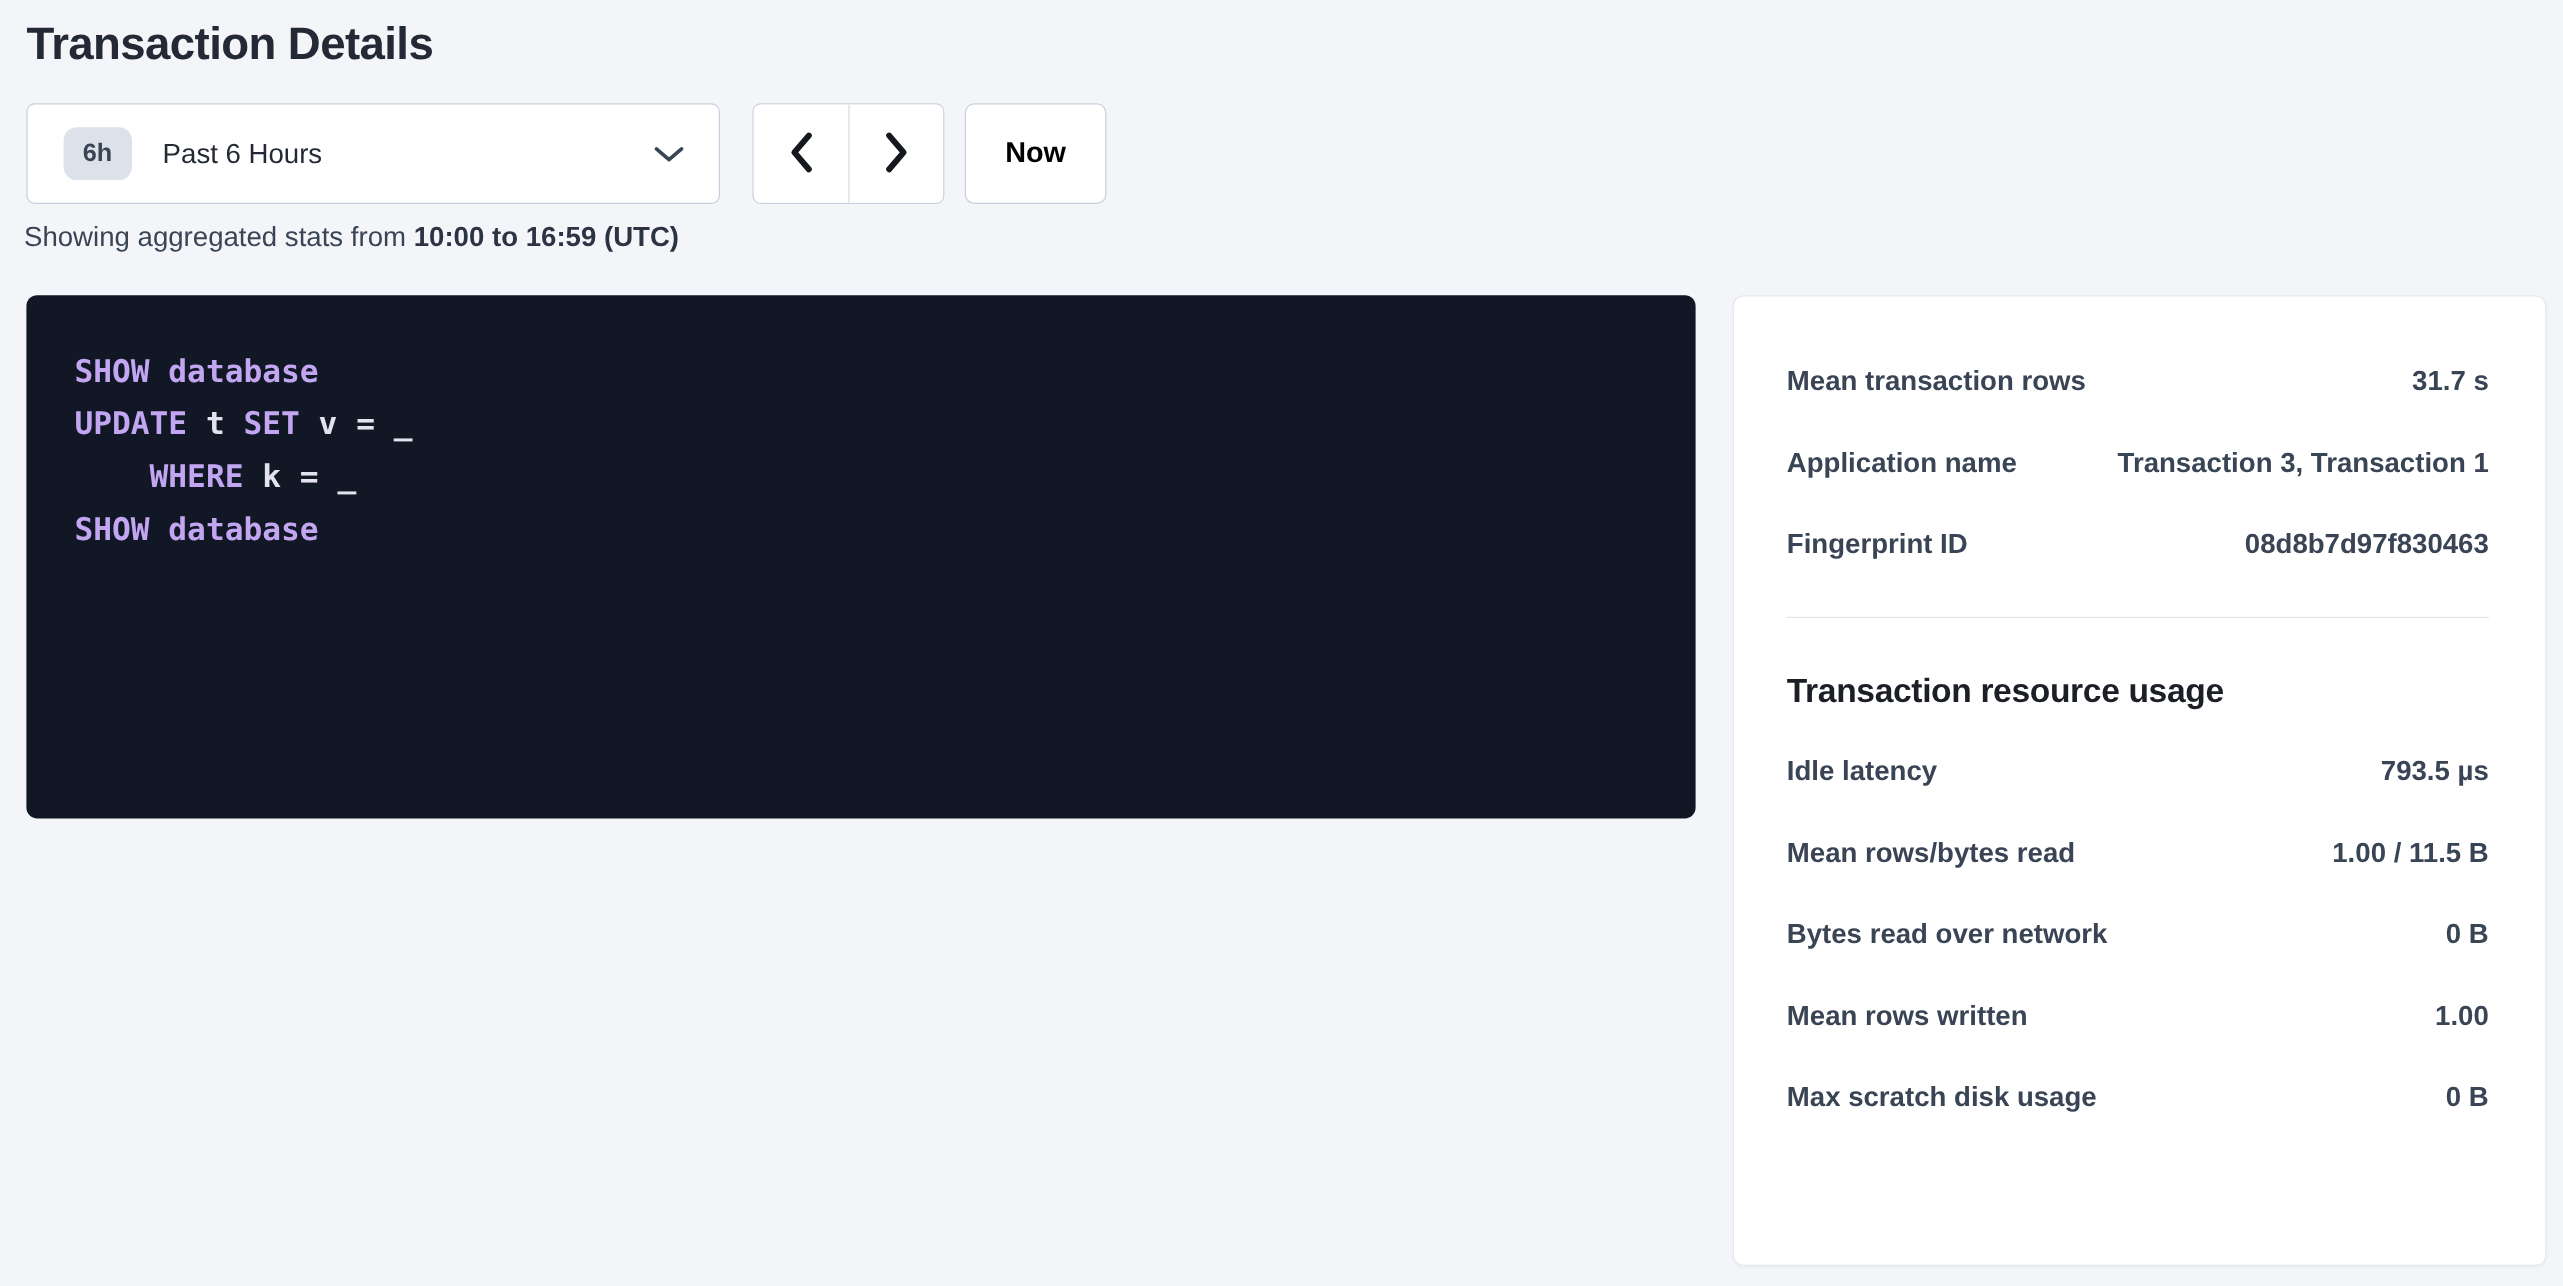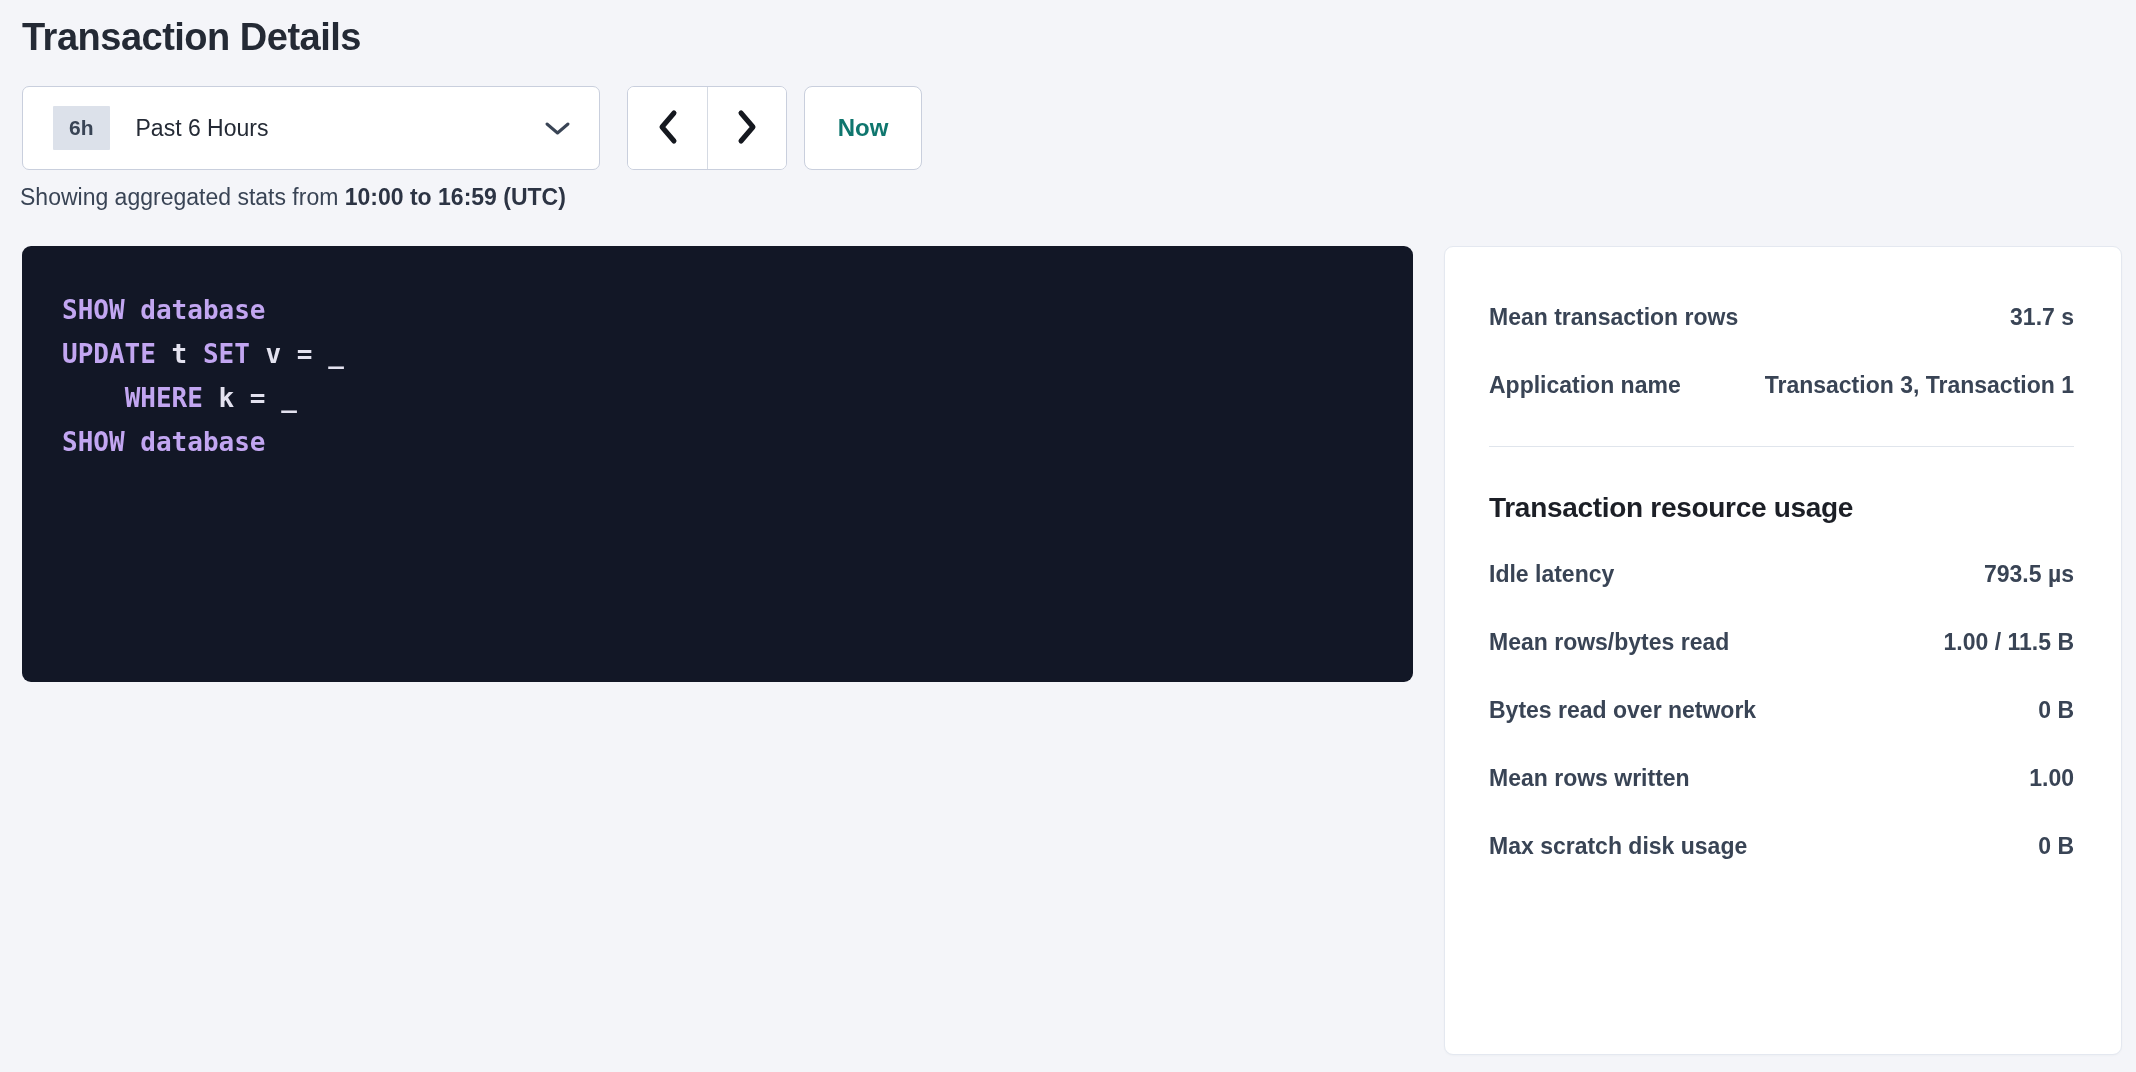--- a/index.html
+++ b/index.html
@@ -25,21 +25,21 @@
     display: flex; align-items: stretch;
   }
   .range-select {
     width: 578px; background: #FFFFFF;
     border: 1px solid #C9CFDD; border-radius: 7px;
     display: flex; align-items: center;
     padding: 0 28px 0 30px;
     cursor: pointer;
   }
   .range-badge {
-    background: #DCE1EA; border-radius: 1px;
+    background: #DCE1EA; border-radius: 11px;
     padding: 10px 16px;
     font-size: 21px; font-weight: 700; color: #394455;
     margin-right: 26px;
   }
   .range-label { font-size: 23px; font-weight: 500; color: #242A35; }
   .range-caret { margin-left: auto; display: flex; align-items: center; }
 
   .arrow-group {
     margin-left: 27px;
     display: flex; background: #FFFFFF;
@@ -49,21 +49,21 @@
   .arrow-btn {
     width: 79px; display: flex; align-items: center; justify-content: center;
     cursor: pointer; background: #FFFFFF; border: none;
   }
   .arrow-btn + .arrow-btn { border-left: 1px solid #D5DAE3; }
 
   .now-btn {
     margin-left: 17px; width: 118px;
     background: #FFFFFF; border: 1px solid #C9CFDD; border-radius: 8px;
     font-family: "Liberation Sans", sans-serif;
-    font-size: 24px; font-weight: 700; color: #0f766e;
+    font-size: 24px; font-weight: 700; color: #000000;
     display: flex; align-items: center; justify-content: center;
     cursor: pointer;
   }
 
   
   .stats-caption {
     position: absolute; left: 20px; top: 184px;
     font-size: 23px; color: #394455;
   }
   .stats-caption .bold { font-weight: 700; color: #2C3444; }
@@ -160,20 +160,24 @@
   <div class="details-card">
     <div id="summary-rows">
         <div class="kv-row">
           <span class="kv-label">Mean transaction rows</span>
           <span class="kv-value">31.7 s</span>
         </div>
         <div class="kv-row">
           <span class="kv-label">Application name</span>
           <span class="kv-value">Transaction 3, Transaction 1</span>
         </div>
+        <div class="kv-row">
+          <span class="kv-label">Fingerprint ID</span>
+          <span class="kv-value">08d8b7d97f830463</span>
+        </div>
       </div>
     <hr class="card-divider">
     <h2 class="section-title">Transaction resource usage</h2>
     <div id="resource-rows">
         <div class="kv-row">
           <span class="kv-label">Idle latency</span>
           <span class="kv-value">793.5 µs</span>
         </div>
         <div class="kv-row">
           <span class="kv-label">Mean rows/bytes read</span>

